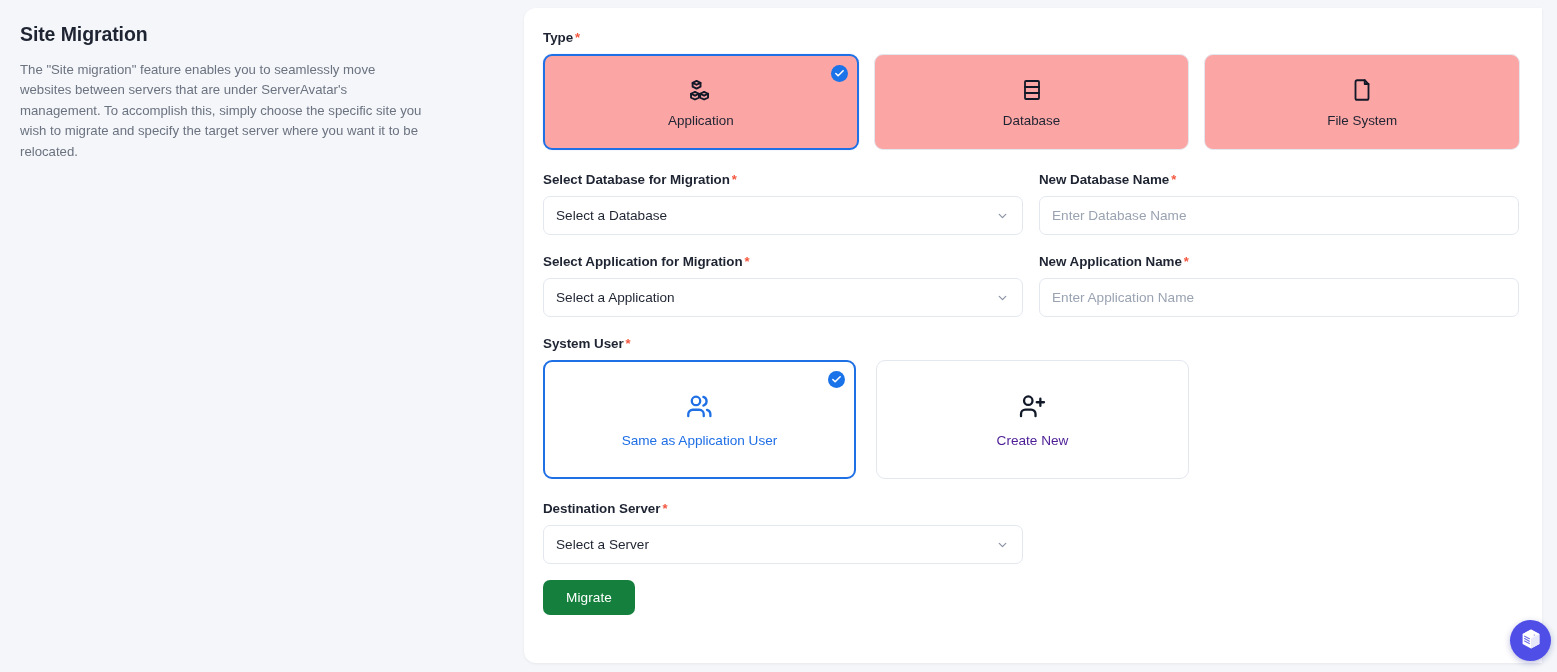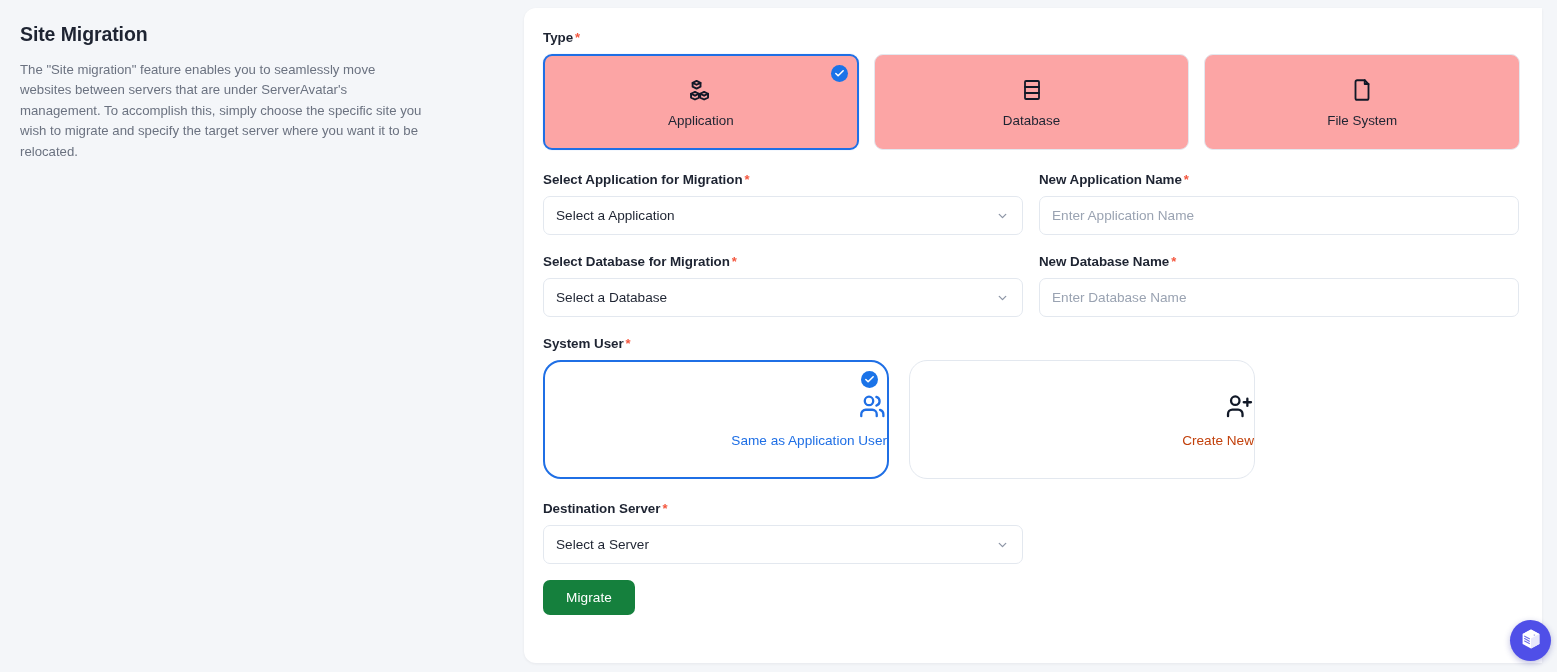--- a/index.html
+++ b/index.html
@@ -140,36 +140,36 @@
   .field-block { margin-bottom: 19px; }
 
   
   .sysuser-row {
     display: flex;
     gap: 20px;
     margin-bottom: 22px;
   }
   .user-card {
     position: relative;
-    width: 346px;
+    width: 313px;
     height: 119px;
     border: 1px solid #e3e8ef;
-    border-radius: 18px;
+    border-radius: 9px;
     background: #fff;
     display: flex;
     flex-direction: column;
-    align-items: flex-end;
+    align-items: center;
     justify-content: center;
     gap: 12px;
     cursor: pointer;
   }
   .user-card.selected {
     border: 2px solid #1f6fe5;
   }
-  .user-card .cap { font-size: 13.6px; color: #c2410c; }
+  .user-card .cap { font-size: 13.6px; color: #4c1d95; }
   .user-card.selected .cap { color: #1f6fe5; }
   .user-card .icon { height: 30px; display:flex; align-items:center; justify-content:center; }
 
   
   .btn-primary {
     margin-top: 16px;
     height: 35px;
     padding: 0 23px;
     background: #15803d;
     color: #ffffff;
@@ -251,20 +251,46 @@
     <div class="type-card">
       <div class="icon">
         <svg width="26" height="26" viewBox="0 0 24 24" fill="none" stroke="#111827" stroke-width="1.7" stroke-linecap="round" stroke-linejoin="round">
           <path d="M14.5 3H7.5a1.5 1.5 0 0 0-1.5 1.5v15A1.5 1.5 0 0 0 7.5 21h9a1.5 1.5 0 0 0 1.5-1.5V6.5z"></path>
           <polyline points="14.5 3 14.5 6.5 18 6.5"></polyline>
         </svg>
       </div>
       <div class="cap">File System</div>
     </div>
 
+  </div>
+
+  
+  <div class="grid2">
+    <div class="col field-block">
+      <label class="field-label">
+        <span>Select Database for Migration</span><span class="req">*</span>
+      </label>
+      <div class="select-box">
+        <span class="val">Select a Database</span>
+        <span class="chev">
+          <svg viewBox="0 0 24 24" fill="none" stroke="currentColor" stroke-width="2.4" stroke-linecap="round" stroke-linejoin="round">
+              <polyline points="6 9 12 15 18 9"></polyline>
+            </svg>
+        </span>
+      </div>
+    </div>
+
+    <div class="colw field-block">
+      <label class="field-label">
+        <span>New Database Name</span><span class="req">*</span>
+      </label>
+      <div class="input-box">
+        <span class="ph">Enter Database Name</span>
+      </div>
+    </div>
   </div>
 
   
   <div class="grid2">
     <div class="col field-block">
       <label class="field-label">
         <span>Select Application for Migration</span><span class="req">*</span>
       </label>
       <div class="select-box">
         <span class="val">Select a Application</span>
@@ -275,46 +301,20 @@
         </span>
       </div>
     </div>
 
     <div class="colw field-block">
       <label class="field-label">
         <span>New Application Name</span><span class="req">*</span>
       </label>
       <div class="input-box">
         <span class="ph">Enter Application Name</span>
-      </div>
-    </div>
-  </div>
-
-  
-  <div class="grid2">
-    <div class="col field-block">
-      <label class="field-label">
-        <span>Select Database for Migration</span><span class="req">*</span>
-      </label>
-      <div class="select-box">
-        <span class="val">Select a Database</span>
-        <span class="chev">
-          <svg viewBox="0 0 24 24" fill="none" stroke="currentColor" stroke-width="2.4" stroke-linecap="round" stroke-linejoin="round">
-              <polyline points="6 9 12 15 18 9"></polyline>
-            </svg>
-        </span>
-      </div>
-    </div>
-
-    <div class="colw field-block">
-      <label class="field-label">
-        <span>New Database Name</span><span class="req">*</span>
-      </label>
-      <div class="input-box">
-        <span class="ph">Enter Database Name</span>
       </div>
     </div>
   </div>
 
   
   <label class="field-label">
     <span>System User</span><span class="req">*</span>
   </label>
 
   <div class="sysuser-row">

